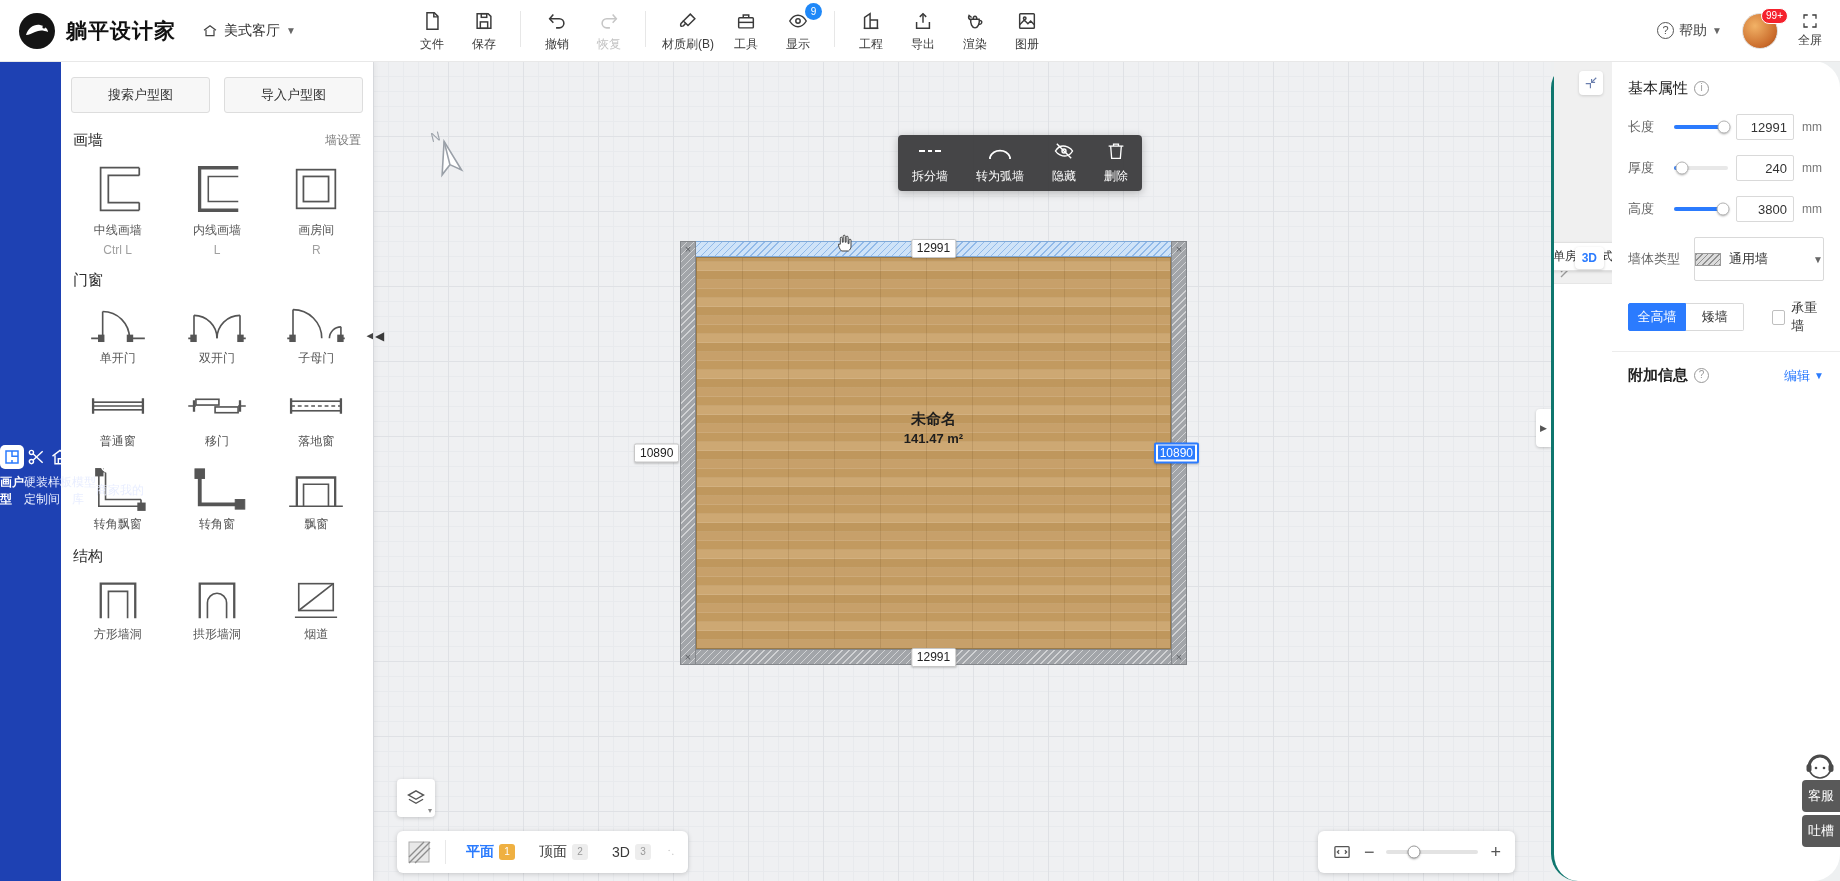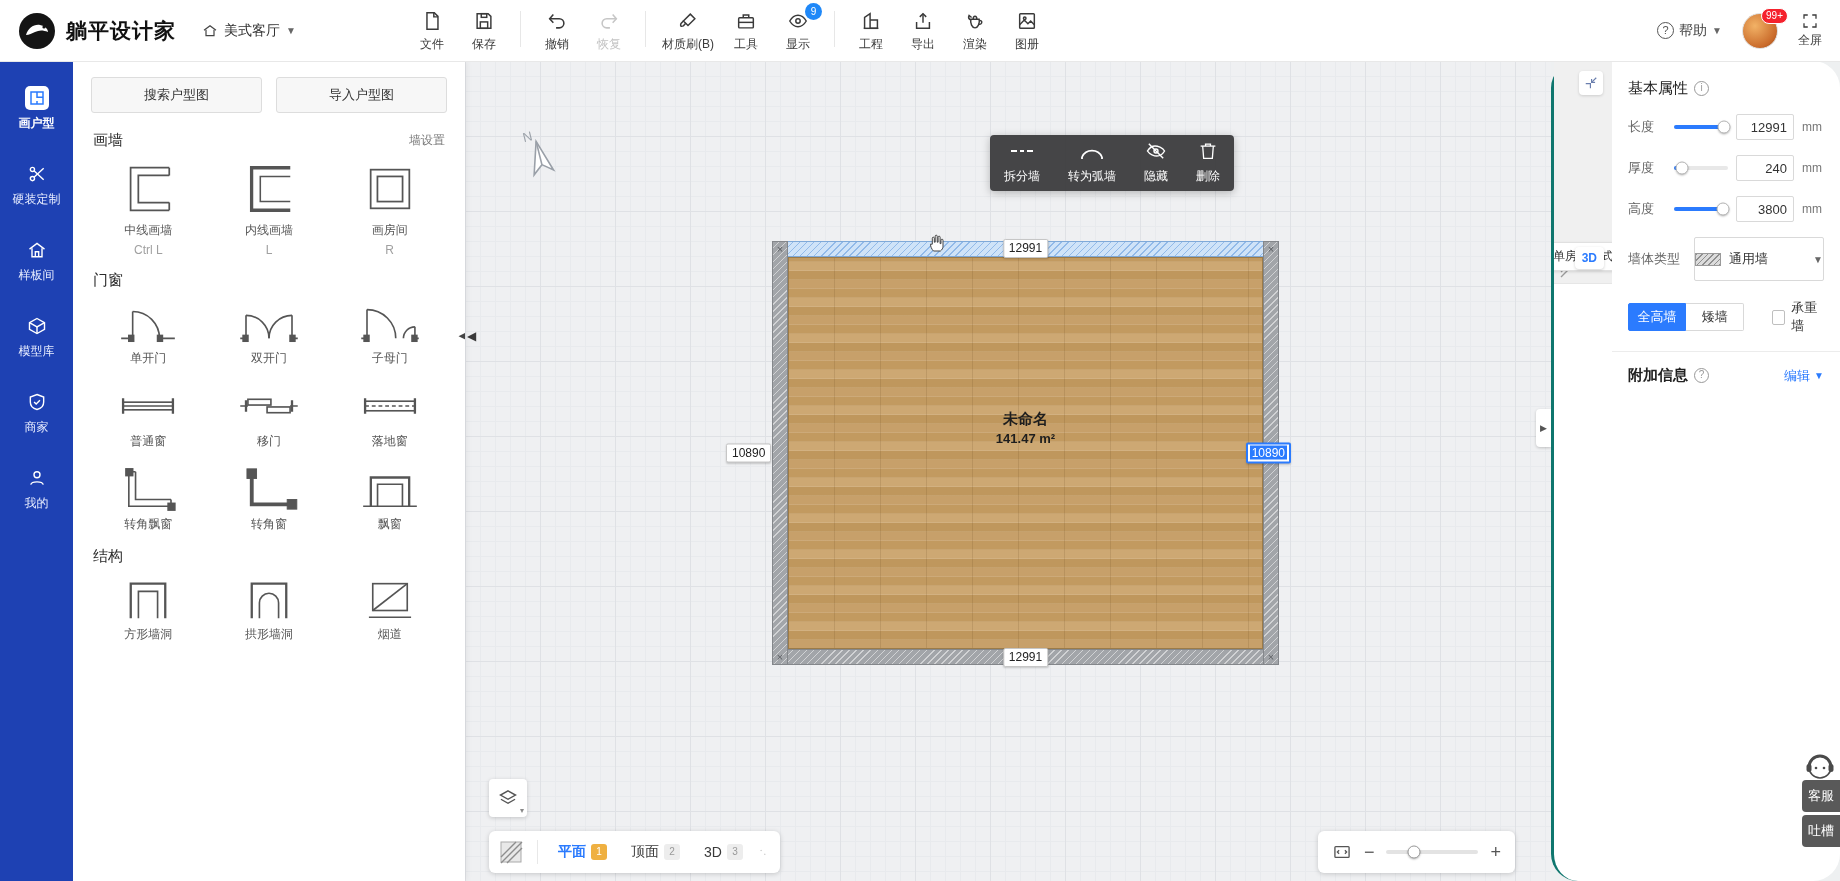--- a/index.html
+++ b/index.html
@@ -26,29 +26,29 @@
   .help-q { width:17px; height:17px; border:1.4px solid #555; border-radius:50%; font-size:11px; line-height:14px; text-align:center; color:#555; }
   .avatar-wrap { position:relative; cursor:pointer; }
   .avatar { width:36px; height:36px; border-radius:50%; background:radial-gradient(circle at 35% 35%, #f2b266, #c96a2a 70%, #8a431a); border:1px solid #e0e0e0; }
   .avatar-badge { position:absolute; top:-5px; right:-10px; background:#f5222d; color:#fff; font-size:10px; line-height:14px; border-radius:8px; padding:0 4px; border:1px solid #fff; }
   .fullscreen-wrap { display:flex; flex-direction:column; align-items:center; gap:2px; font-size:12px; color:#3c3c3c; cursor:pointer; }
 
   
   .main { display:flex; height:820px; }
 
   
-  .sidebar { width:73px; background:#1e41b3; display:flex; flex-direction:column; align-items:center; padding-top:10px; z-index:25; }
+  .sidebar { width:61px; background:#1e41b3; display:flex; flex-direction:row; align-items:center; padding-top:10px; z-index:25; }
   .sb-item { width:100%; height:76px; display:flex; flex-direction:column; align-items:center; justify-content:center; gap:5px; cursor:pointer; }
   .sb-label { font-size:12px; color:#e9eeff; }
   .sb-item.active .sb-label { color:#fff; font-weight:bold; }
   .sb-ico { width:24px; height:24px; display:flex; align-items:center; justify-content:center; }
   .sb-item.active .sb-ico { background:#fff; border-radius:5px; }
 
   
-  .left-panel { width:392px; background:#fff; padding:16px 18px; position:relative; z-index:20; box-shadow:2px 0 6px rgba(0,0,0,0.06); overflow:hidden; }
+  .left-panel { width:312px; background:#fff; padding:16px 10px; position:relative; z-index:20; box-shadow:2px 0 6px rgba(0,0,0,0.06); overflow:hidden; }
   .lp-btn-row { display:flex; gap:14px; margin-bottom:18px; }
   .lp-btn { flex:1; height:36px; background:#f7f7f7; border:1px solid #ddd; border-radius:3px; font-size:13px; color:#333; display:flex; align-items:center; justify-content:center; cursor:pointer; }
   .lp-section { display:flex; align-items:center; justify-content:space-between; margin:14px 2px 10px; }
   .lp-section .sec-title { font-size:15px; color:#2b2b2b; }
   .lp-section .sec-link { font-size:12px; color:#777; cursor:pointer; }
   .tool-grid { display:grid; grid-template-columns:repeat(3,1fr); row-gap:16px; column-gap:6px; margin-bottom:6px; }
   .tool-item { display:flex; flex-direction:column; align-items:center; gap:4px; cursor:pointer; }
   .tool-item .t-label { font-size:12px; color:#555; }
   .tool-item .t-short { font-size:12px; color:#a0a0a0; }
   .lp-collapse { position:absolute; right:-2px; top:268px; font-size:11px; color:#444; }

